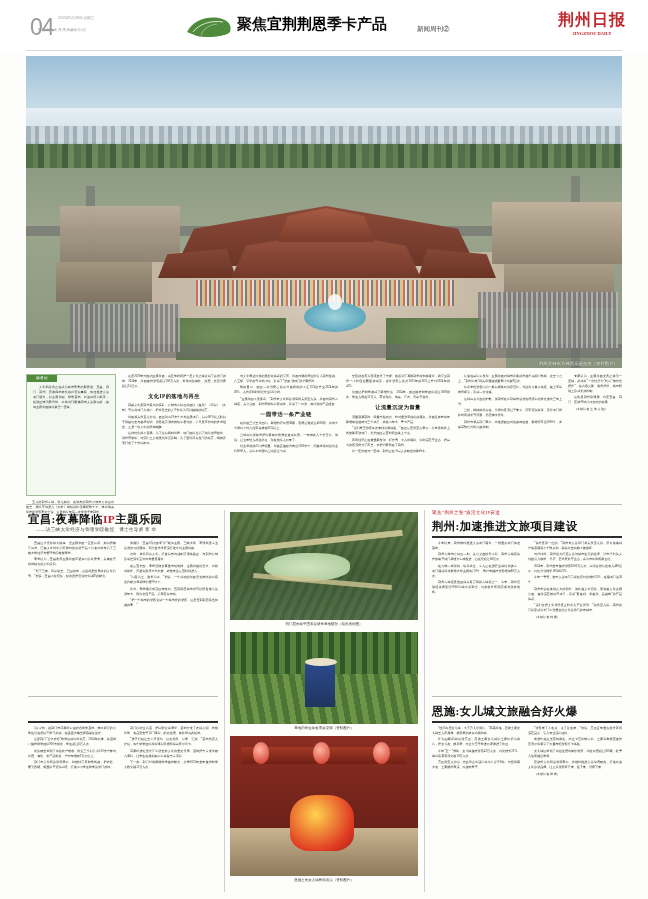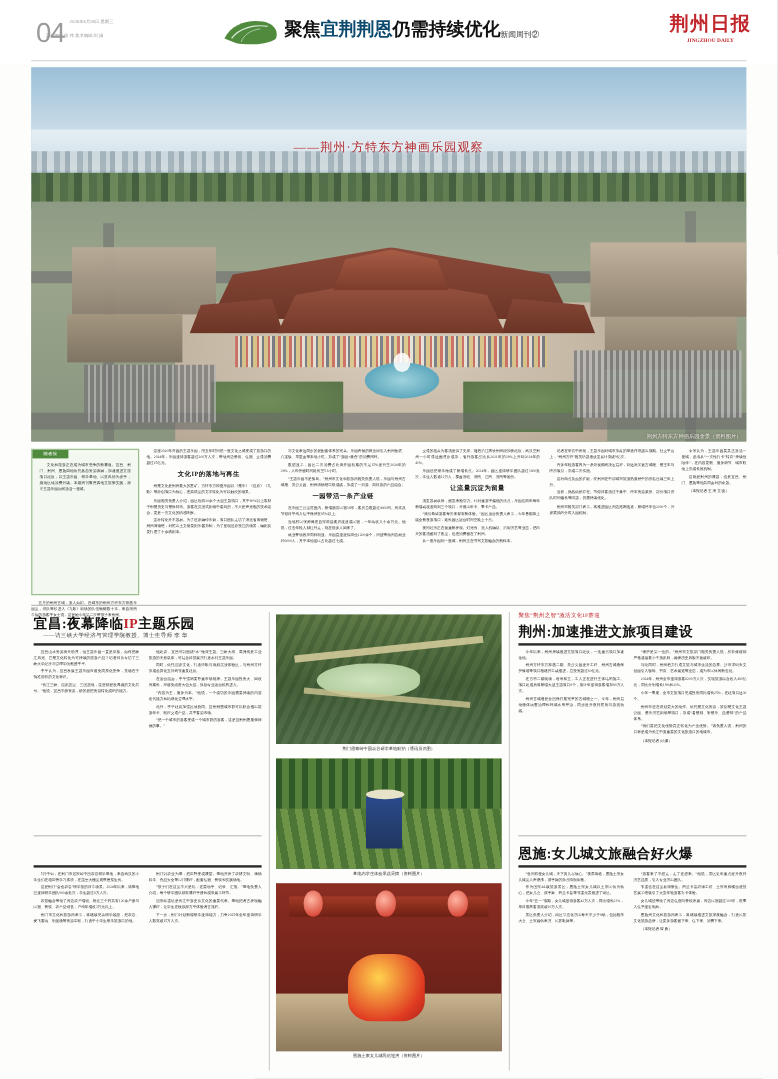--- a/index.html
+++ b/index.html
@@ -35,21 +35,21 @@
     position:absolute;left:185px;top:13px;width:290px;height:30px;
   }
   .mh-leaf{
     position:absolute;left:0;top:3px;width:48px;height:22px;
   }
   .mh-title{
     position:absolute;left:52px;top:2px;
     font-size:15px;font-weight:bold;color:#111;
     letter-spacing:0px;white-space:nowrap;
   }
-  .mh-title .red{color:#0c4a6e;}
+  .mh-title .red{color:#000000;}
   .mh-sub{
     position:absolute;left:232px;top:12px;
     font-size:6.5px;color:#333;white-space:nowrap;
   }
   .mh-logo{
     position:absolute;right:22px;top:10px;
     font-size:16px;font-weight:bold;color:#c1272d;
     letter-spacing:1px;white-space:nowrap;
     font-family:"Liberation Serif",serif;
   }
@@ -218,21 +218,21 @@
     <div class="pagenum-meta">2025年5月28日 星期三</div>
     <div class="pagenum-meta2">责任编辑:侯 伟  美术编辑:刘 娟</div>
 
     <div class="mh-center">
       <svg class="mh-leaf" viewBox="0 0 48 22">
         <path d="M2 16 C8 4 22 0 34 2 C44 4 47 10 45 16 C40 21 22 22 12 20 Z" fill="#4f8a3d"></path>
         <path d="M8 16 C14 8 26 4 38 6" stroke="#ffffff" stroke-width="1" fill="none" opacity=".8"></path>
         <path d="M16 19 C18 13 24 9 32 8" stroke="#ffffff" stroke-width=".7" fill="none" opacity=".6"></path>
       </svg>
       <div class="mh-title">
-        <span>聚焦</span><span class="red">宜荆荆恩</span><span>仍需持续优化</span>
+        <span>聚焦</span><span class="red">宜荆荆恩</span><span>季卡产品</span>
       </div>
       <div class="mh-sub">新闻周刊②</div>
     </div>
 
     <div class="mh-logo">
       <span>荆州日报</span>
       <small>JINGZHOU DAILY</small>
     </div>
     <div class="mh-rule"></div>
   </div>
@@ -258,21 +258,20 @@
     <div class="roofB"></div>
     <div class="crowd"></div>
     <div class="fountain"></div>
     <div class="fount-jet"></div>
     <div class="green1"></div>
     <div class="green2"></div>
     <div class="roadH2"></div>
     <div class="parking"></div>
     <div class="parking2"></div>
 
-    <div class="hero-sub">——荆州·方特东方神画乐园观察</div>
     <div class="hero-credit">荆州方特东方神画乐园全景（资料图片）</div>
   </div>
 
   <div class="newsbox">
     <div class="newsbox-tab">编者按</div>
     <div class="tx">
       <p>文化和旅游正在成为城市竞争的新赛道。宜昌、荆门、荆州、恩施四地依托各自资源禀赋，加速推进文旅项目建设，以主题乐园、研学基地、民族风情为抓手，撬动区域消费升级。本期周刊聚焦四地文旅新实践，探寻主题乐园如何激活一座城。</p>
     </div>
   </div>
 

